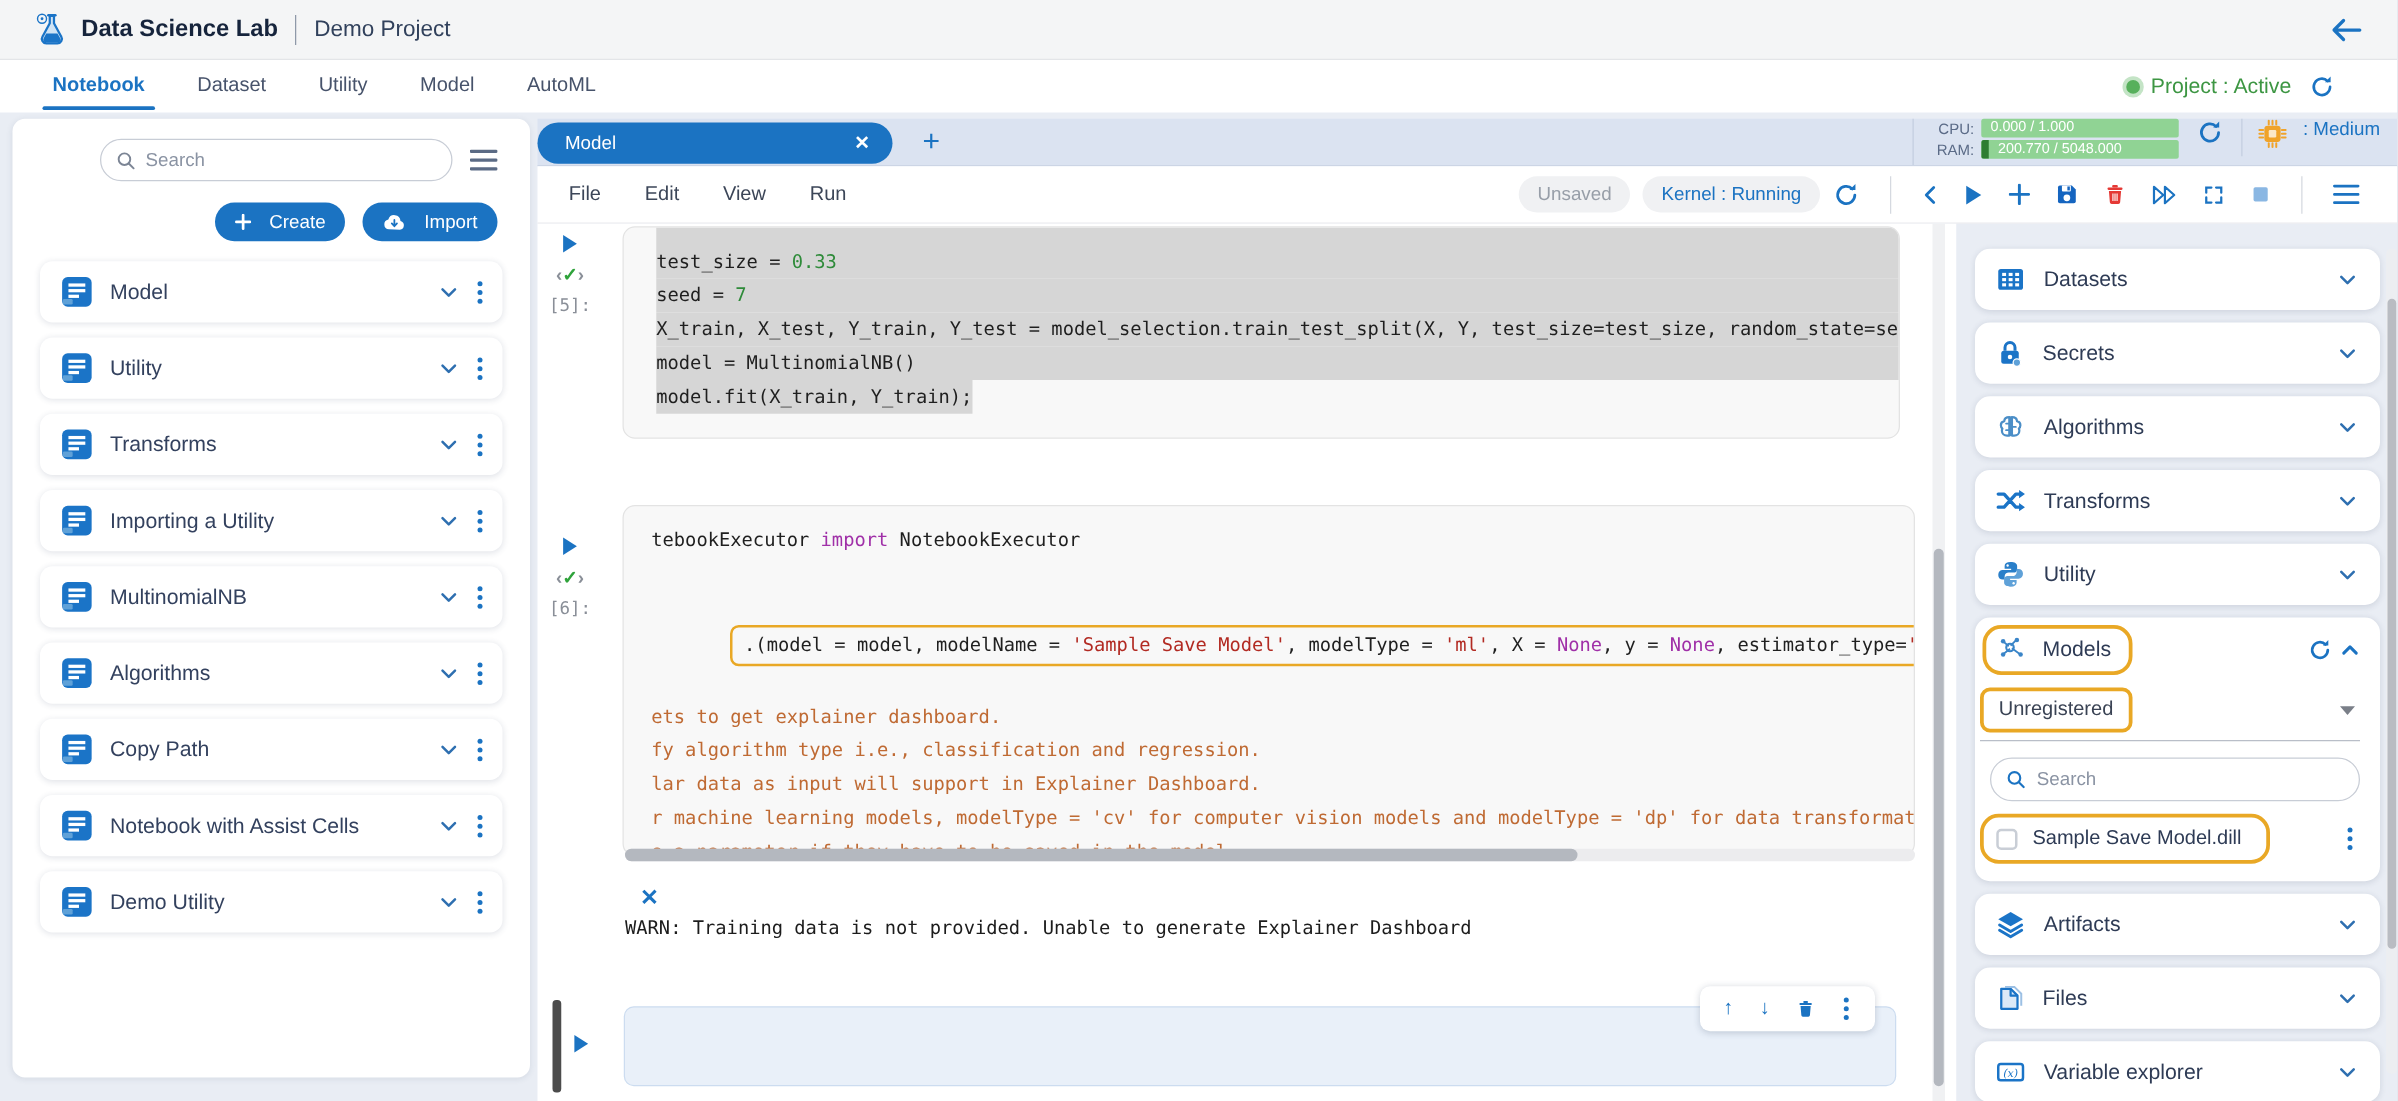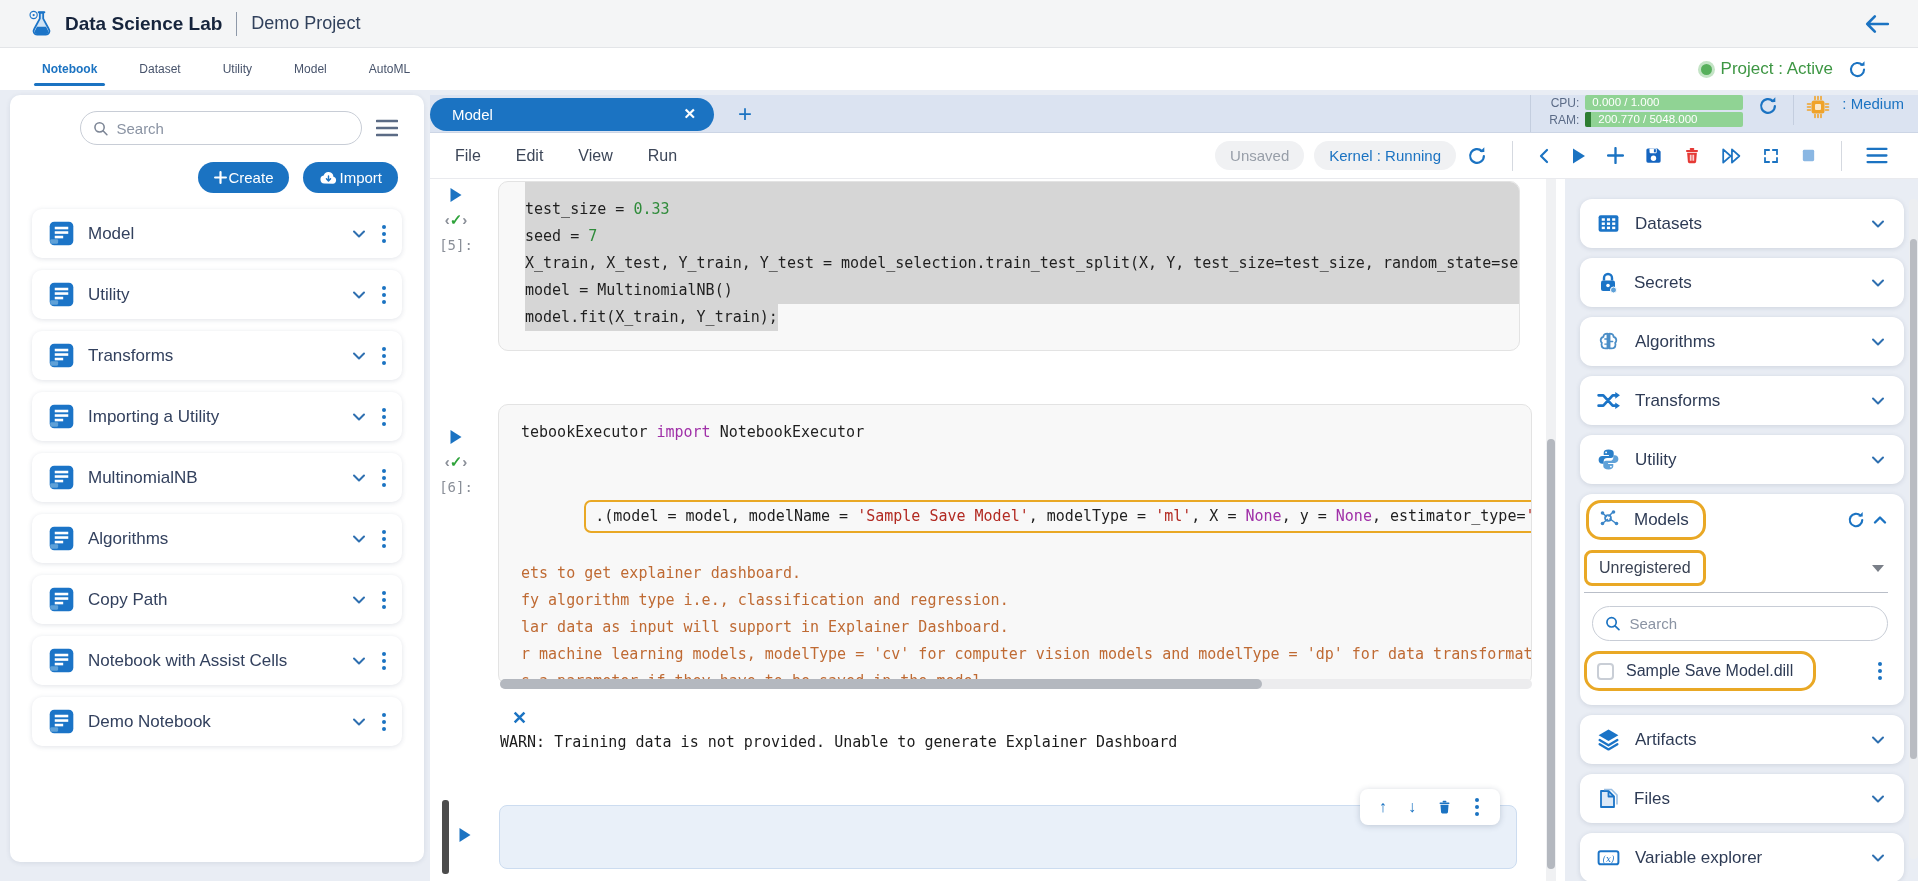--- a/index.html
+++ b/index.html
@@ -11,35 +11,35 @@
   
   .topbar { position:absolute; left:0; top:0; width:1918px; height:48px;
     background:#f4f5f6; border-bottom:1px solid #e3e5e8; display:flex; align-items:center; padding:0 28px; }
   .app-title { font-size:19px; font-weight:bold; color:#16243c; margin-left:10px; }
   .title-divider { width:1px; height:24px; background:#8e99a9; margin:0 14px; }
   .project-name { font-size:18px; color:#31415c; }
   .topbar .spacer { flex:1; }
   
   .navbar { position:absolute; left:0; top:48px; width:1918px; height:42px;
     background:#ffffff; display:flex; align-items:center; padding:0 40px; }
-  .nav-tab { font-size:12px; color:#47536b; margin-right:38px; padding:10px 2px; cursor:pointer; position:relative; }
+  .nav-tab { font-size:16px; color:#47536b; margin-right:38px; padding:10px 2px; cursor:pointer; position:relative; }
   .nav-tab.active { color:#1b73c2; font-weight:bold; }
   .nav-tab.active::after { content:""; position:absolute; left:-6px; right:-6px; bottom:0; height:3px; background:#1b73c2; border-radius:2px; }
   .navbar .spacer { flex:1; }
   .proj-status { display:flex; align-items:center; gap:9px; font-size:17px; color:#3d9643; }
   .status-dot { width:11px; height:11px; border-radius:50%; background:#57b05c; box-shadow:0 0 0 3px #c4e4c6; }
   
   .left-sidebar { position:absolute; left:10px; top:95px; width:414px; height:767px;
     background:#fff; border-radius:10px; box-shadow:0 1px 5px rgba(40,60,90,.10); padding:14px 22px 10px 22px; display:flex; flex-direction:column; }
   .search-row { display:flex; align-items:center; gap:14px; margin:2px 4px 0 48px; }
   .search-pill { flex:1; display:flex; align-items:center; gap:8px; border:1px solid #c8cdd6; border-radius:18px; height:34px; padding:0 12px; }
   .search-pill input { border:none; outline:none; font-size:15px; color:#42506a; width:100%; font-family:"Liberation Sans",sans-serif; background:transparent; }
   .search-pill input::placeholder { color:#8a93a3; }
   .btn-row { display:flex; justify-content:flex-end; gap:14px; margin:17px 4px 16px 0; }
-  .pill-btn { display:flex; align-items:center; gap:1px; background:#1b73c2; color:#fff; border:none;
+  .pill-btn { display:flex; align-items:center; gap:14px; background:#1b73c2; color:#fff; border:none;
     border-radius:16px; height:31px; padding:0 16px; font-size:15px; font-family:"Liberation Sans",sans-serif; cursor:pointer; }
   .nb-list { display:flex; flex-direction:column; gap:12px; }
   .nb-item { display:flex; align-items:center; gap:13px; background:#fff; border-radius:10px; height:49px;
     box-shadow:0 1px 5px rgba(40,60,90,.14); padding:0 14px 0 16px; cursor:pointer; }
   .nb-item .label { flex:1; font-size:17px; color:#33415e; }
   .left-sidebar .pagination { margin-top:auto; display:flex; align-items:center; gap:26px; justify-content:center; padding:10px 0 6px 0; color:#8a93a3; font-size:14px; }
   .pag-btn { background:none; border:none; cursor:pointer; padding:2px; }
   
   .tabstrip { position:absolute; left:430px; top:95px; width:1488px; height:38px;
     background:#dbe3f1; border-bottom:1px solid #ccd5e5; display:flex; align-items:center; }
@@ -343,21 +343,21 @@
           </span>
         </div>
         <div class="nb-item">
   <svg width="27" height="27" viewBox="0 0 24 24">
     <rect x="1.5" y="1.5" width="21" height="21" rx="4" fill="#1b74c7"></rect>
     <rect x="6" y="6" width="12" height="2.3" fill="#fff"></rect>
     <rect x="6" y="10" width="12" height="2.3" fill="#fff"></rect>
     <rect x="6" y="14" width="7.5" height="2.3" fill="#fff"></rect>
     <rect x="2" y="17" width="7" height="4" rx="1" fill="#5fa1d8"></rect>
   </svg>
-<span class="label">Demo Notebook</span>
+<span class="label">Demo Utility</span>
   <svg width="16" height="16" viewBox="0 0 16 16">
     <path d="M3 5.5l5 5 5-5" fill="none" stroke="#2e6fb0" stroke-width="2" stroke-linecap="round" stroke-linejoin="round"></path>
   </svg>
 <span class="kebab">
             <i></i>
             <i></i>
             <i></i>
           </span>
         </div>
       </div>

